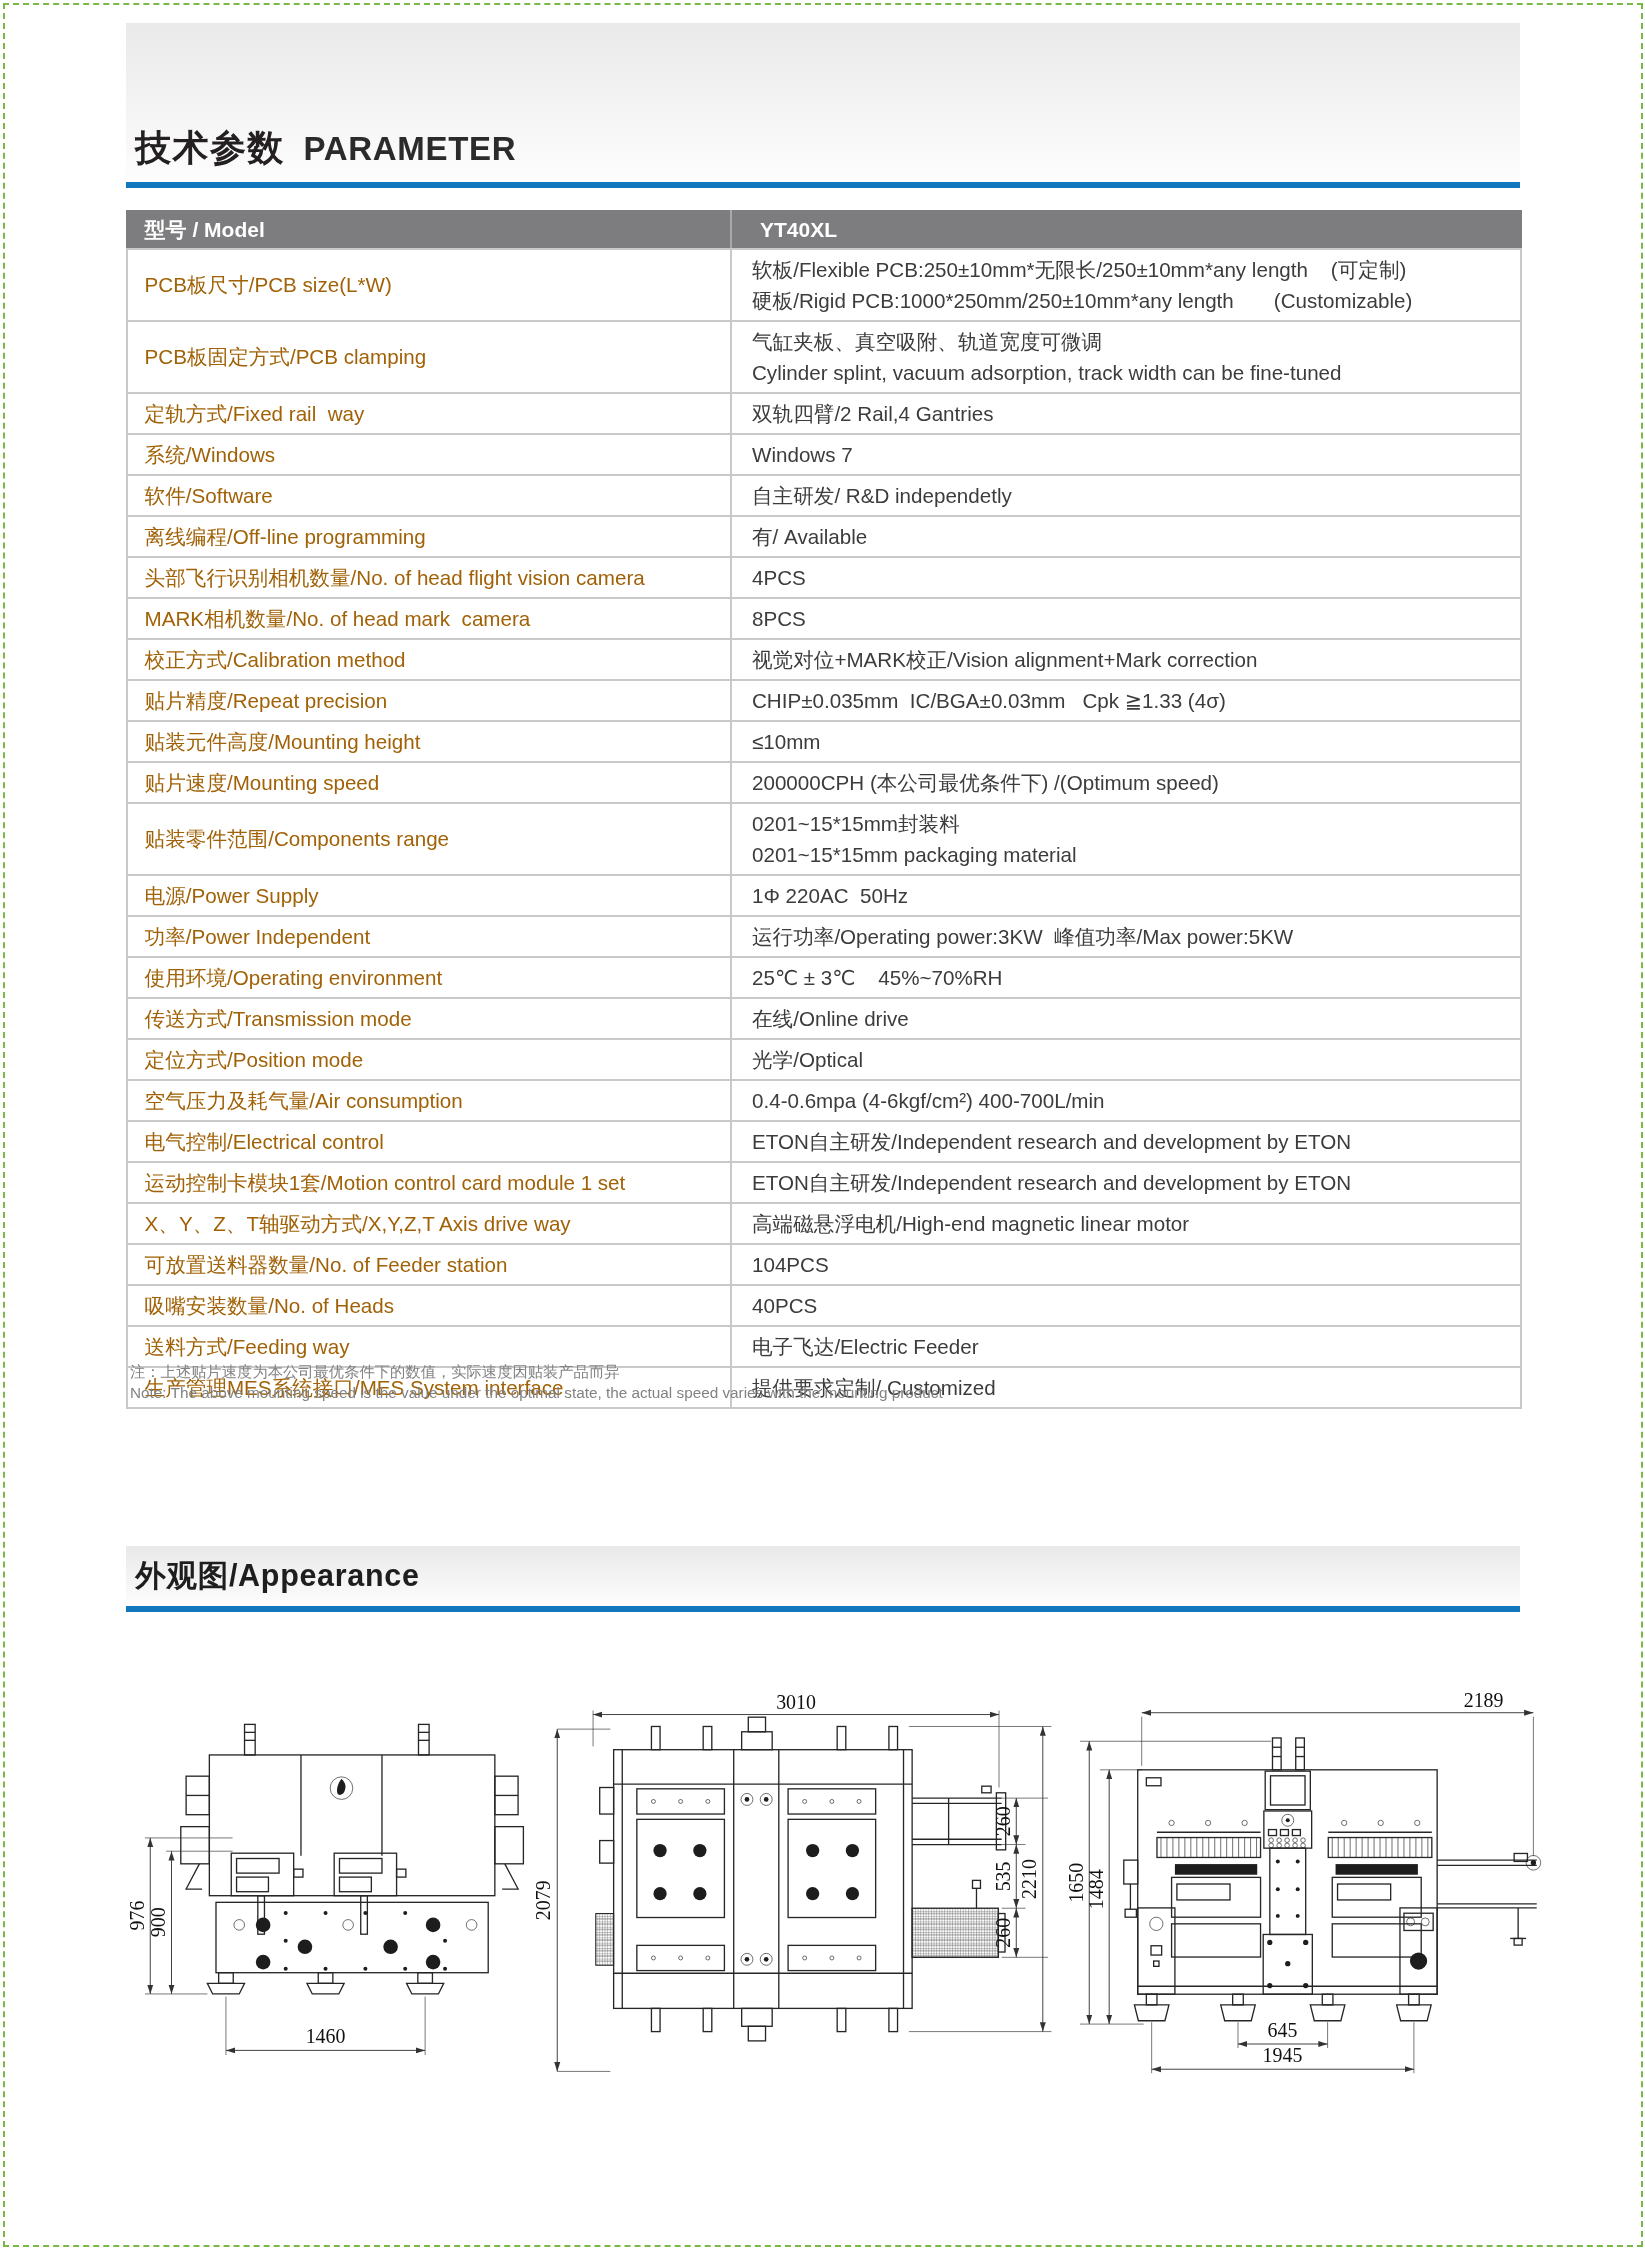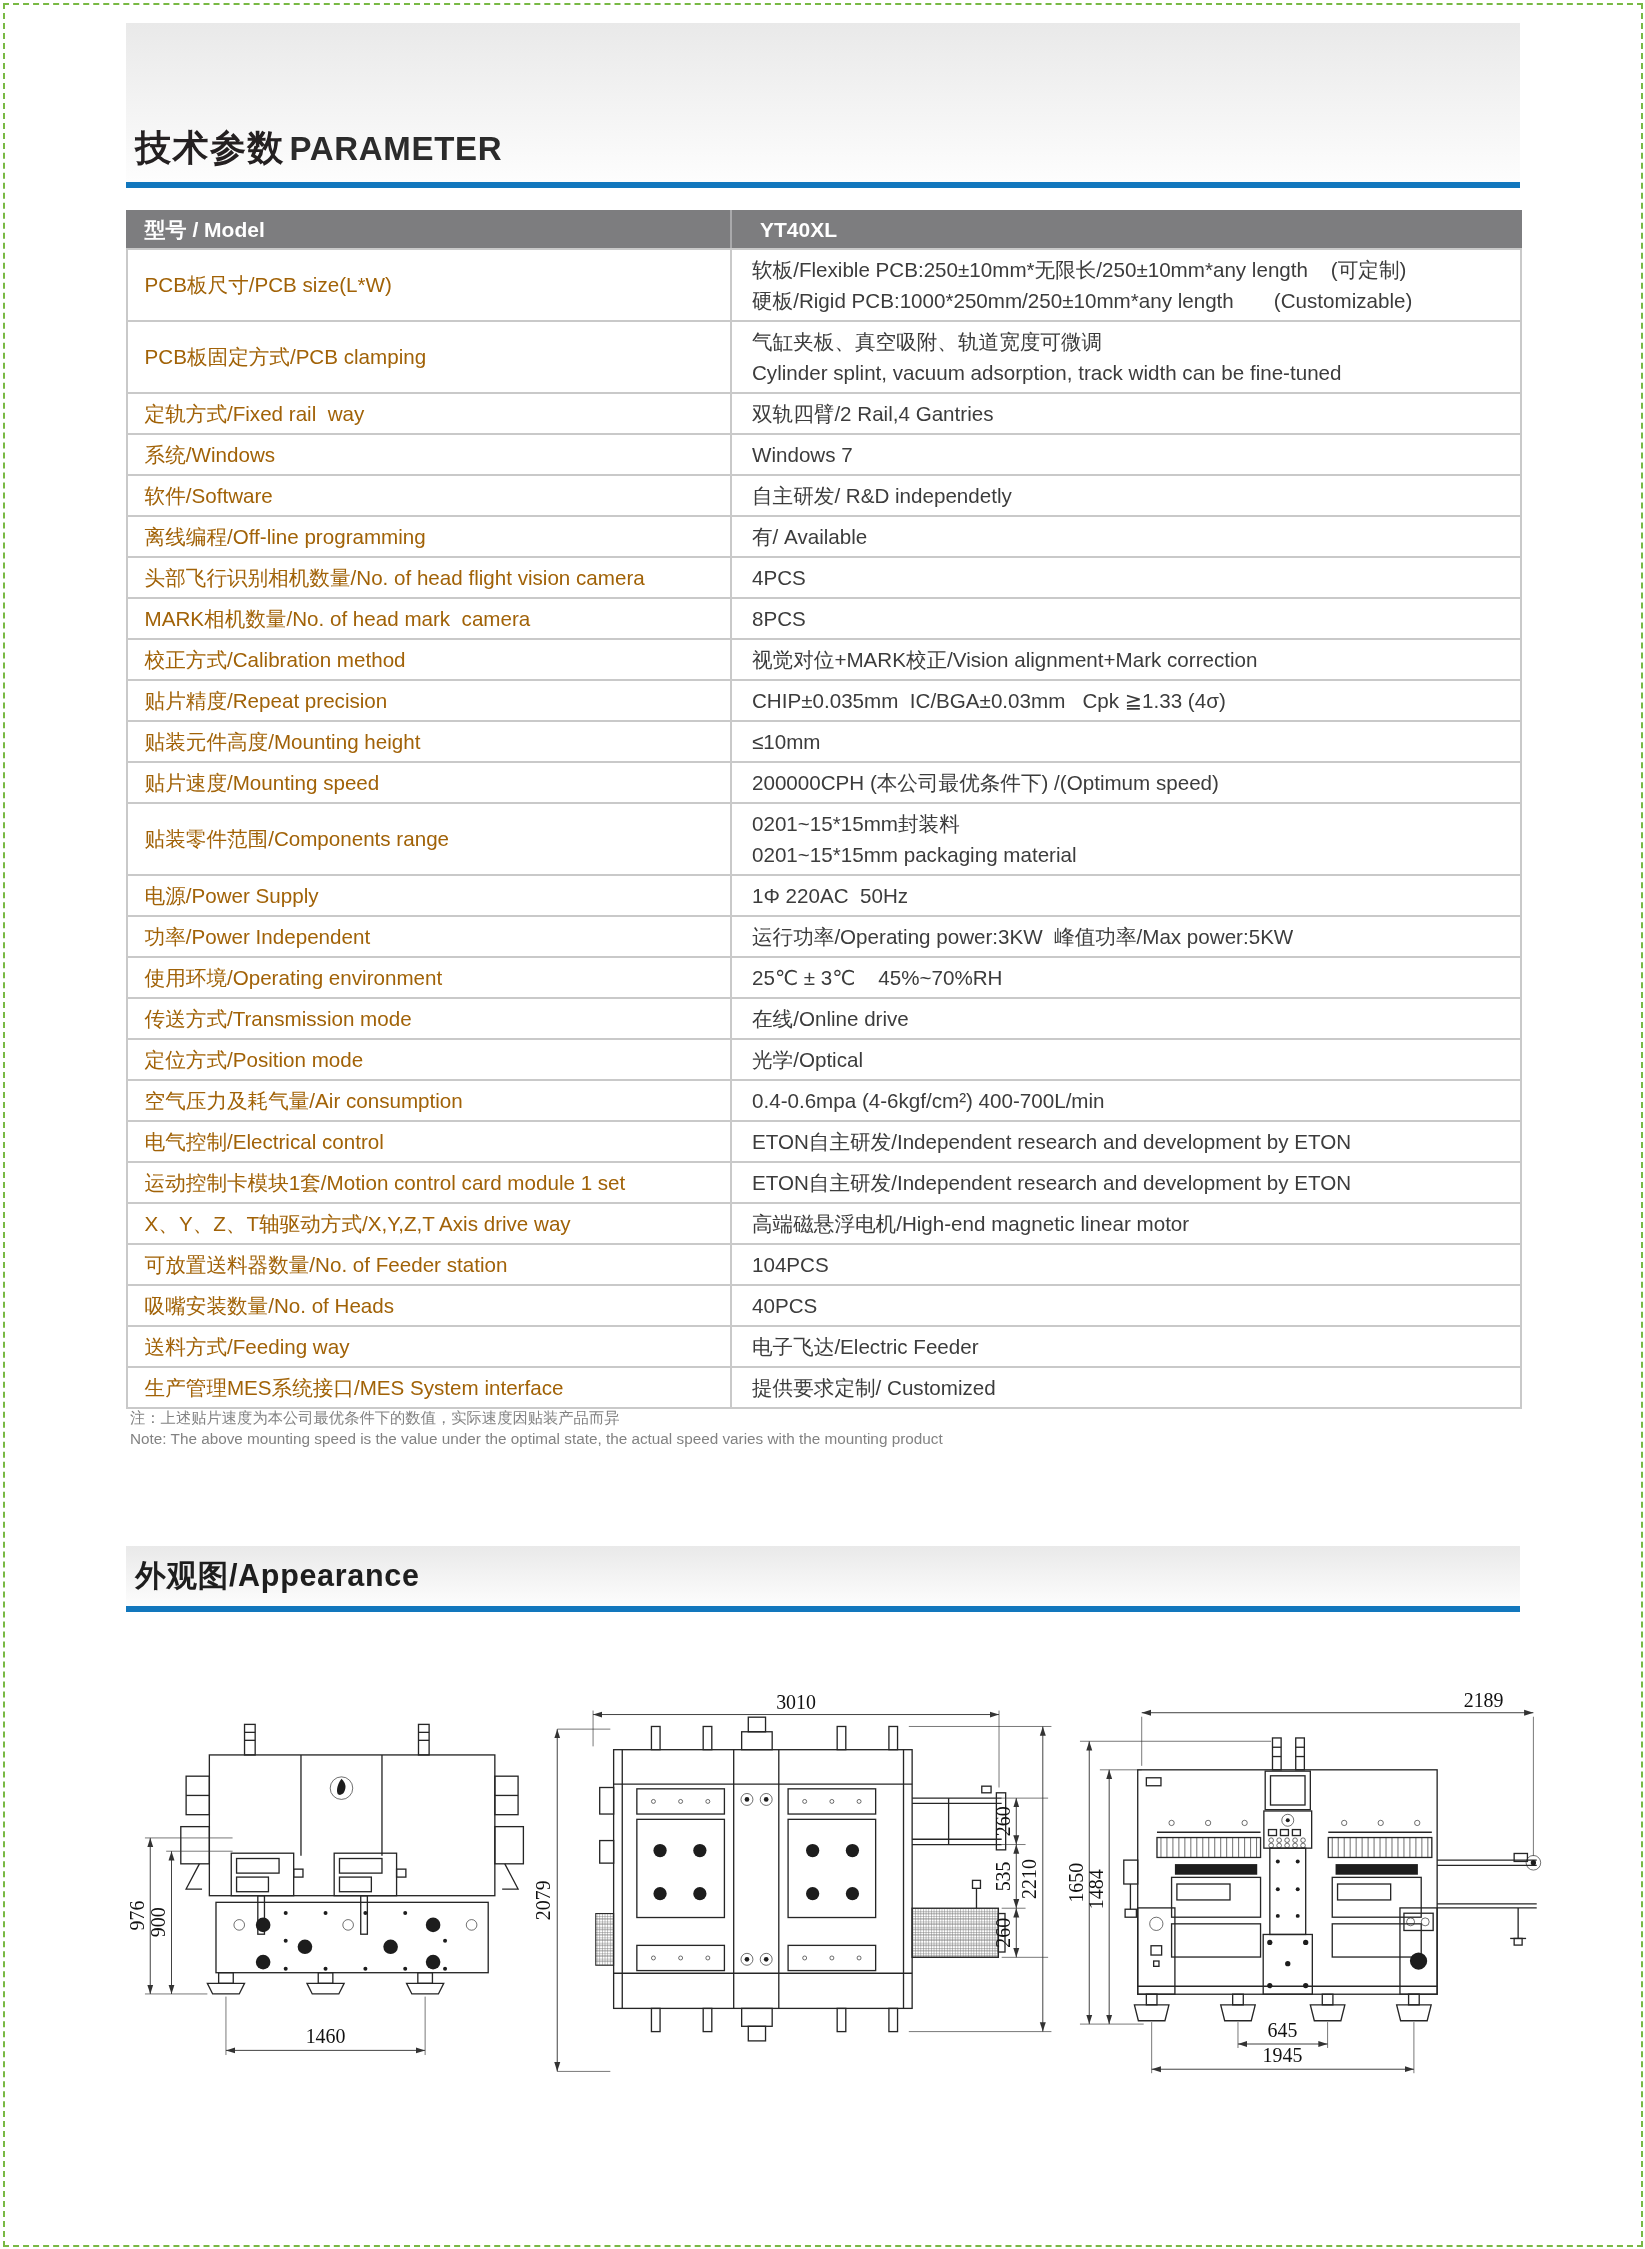--- a/index.html
+++ b/index.html
@@ -11,21 +11,21 @@
   .page-border{position:absolute;inset:3.3px;border:2px dashed #79b944;pointer-events:none;}
   .content{position:absolute;left:126px;top:23px;width:1394px;height:2203px;}
 
   
   .sec-head{
     position:absolute;left:0;width:1394px;
     background:linear-gradient(180deg,#e9e9e9 0%,#f4f4f4 55%,#fdfdfd 100%);
     border-bottom:6px solid #1277bd;
     box-sizing:border-box;
   }
-  .sec-head .ttl{position:absolute;left:9.3px;bottom:9.3px;display:flex;align-items:baseline;gap:5px;white-space:nowrap;}
+  .sec-head .ttl{position:absolute;left:9.3px;bottom:9.3px;display:flex;align-items:baseline;gap:19px;white-space:nowrap;}
   .t-cn{font-size:36px;font-weight:bold;color:#242021;letter-spacing:1.3px;}
   .t-en{font-size:33px;font-weight:600;color:#2b2b2b;letter-spacing:0.7px;}
   .t-one{font-size:30.5px;font-weight:bold;color:#1e1e1e;letter-spacing:0.7px;}
   #param-head{top:0;height:165px;}
   #appearance-head{top:1523px;height:66px;}
 
   
   #spec-table-wrap{position:absolute;left:0;top:187px;width:1394px;border-radius:9px;}
   table.spec{border-collapse:collapse;width:1394px;table-layout:fixed;}
   .spec col.c1{width:604px;}
@@ -35,21 +35,21 @@
     background:#7d7d7f;color:#ffffff;font-size:21px;font-weight:bold;
     height:38px;text-align:left;border:2px solid #7d7d7f;border-bottom-color:#c9c9c9;
   }
   .spec thead th.h1{padding-left:16.6px;border-right-color:#a9a9ab;}
   .spec thead th.h2{padding-left:28px;}
   .spec tbody th{font-weight:normal;text-align:left;padding:4px 6.6px 4px 16.6px;font-size:20.6px;color:#a16207;white-space:pre-wrap;}
   .spec tbody td{padding:4px 6.6px 4px 20px;font-size:20.6px;color:#3c3c3c;}
   .vline{line-height:31px;white-space:pre-wrap;}
 
   
-  .note{position:absolute;left:4px;top:1384px;color:#828282;}
+  .note{position:absolute;left:4px;top:1338px;color:#828282;}
   .note .n1{font-size:15.3px;line-height:21px;}
   .note .n2{font-size:15.3px;line-height:21px;}
 
   
   #drawings{position:absolute;left:0;top:1659px;width:1394px;height:438px;}
   #drawings svg{position:absolute;overflow:visible;}
   #svg-front{left:6.6px;top:33px;}
   #svg-top{left:411px;top:6px;}
   #svg-side{left:946px;top:8px;}
   .d-ln{stroke:#262626;stroke-width:2;fill:none;}

